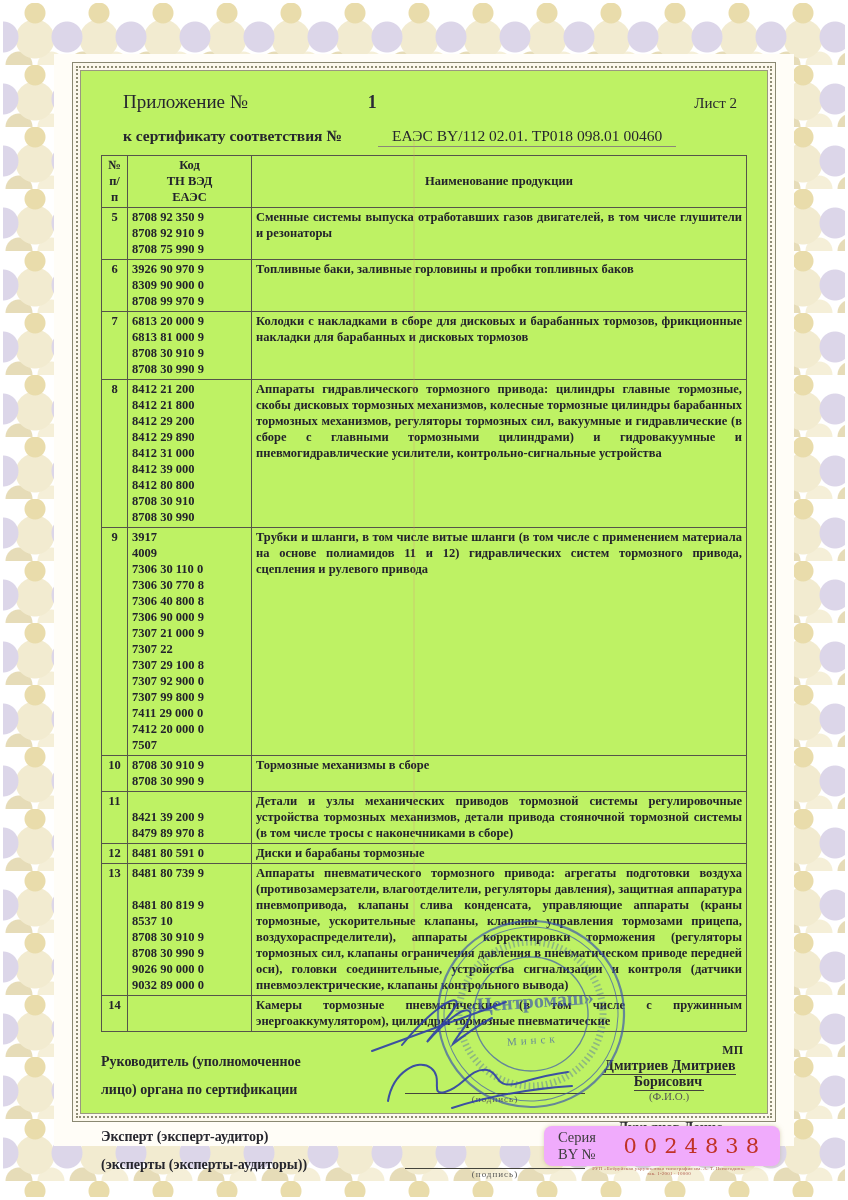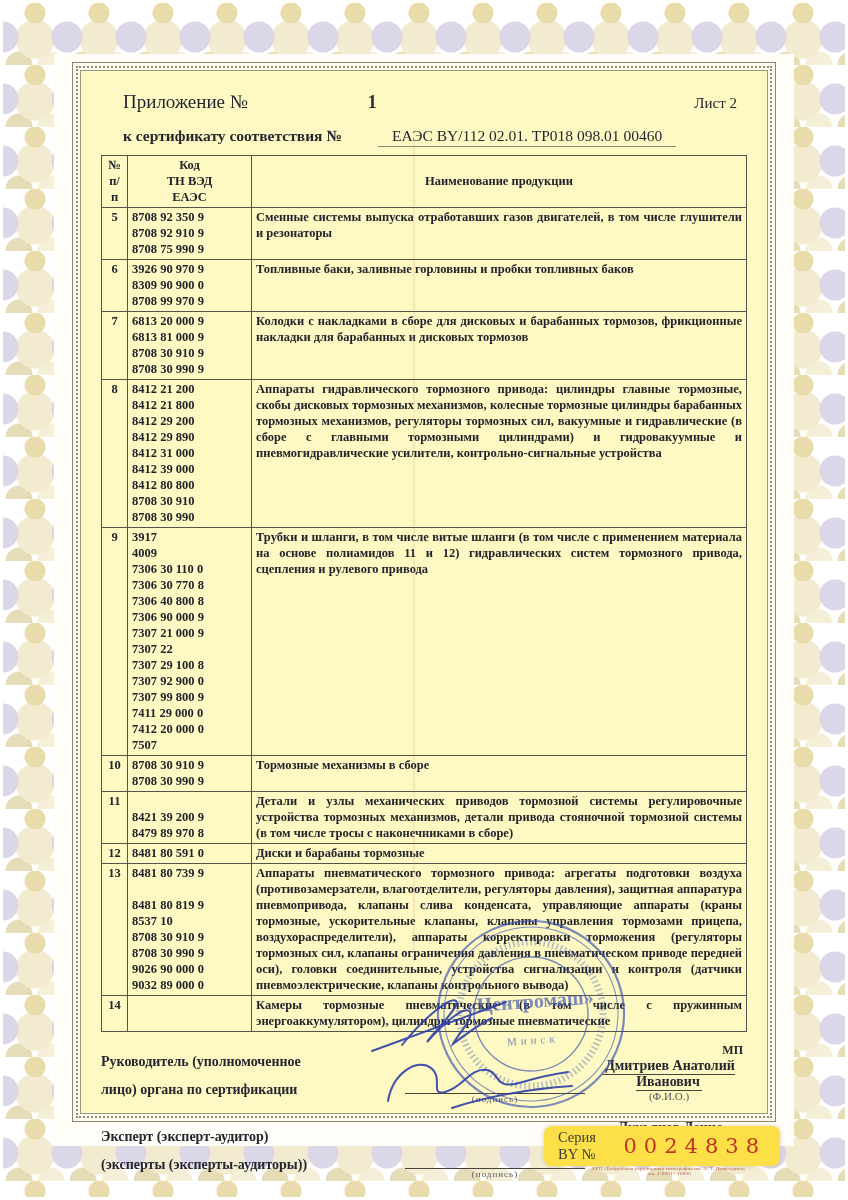--- a/index.html
+++ b/index.html
@@ -15,21 +15,21 @@
       radial-gradient(circle at 32px 36px, #f2ebd0 0 19px, rgba(242,235,208,0) 20px),
       radial-gradient(circle at 16px 62px, #e6dcb8 0 13px, rgba(230,220,184,0) 14px),
       radial-gradient(circle at 48px 62px, #f5efd8 0 13px, rgba(245,239,216,0) 14px);
     background-size:64px 62px;}
   .center-mask{position:absolute;inset:54px;background:#fffdf7;}
 
   
   .frame{position:absolute;left:72px;right:72px;top:62px;bottom:78px;
          border:1.5px solid #8a8872;background:#fcf8ec;padding:3px;box-sizing:border-box;}
   .frame-inner{border:2px dotted #8f8d76;height:100%;box-sizing:border-box;padding:2px;}
-  .content{border:1px solid #9a9880;background:#fef9c3;height:100%;box-sizing:border-box;
+  .content{border:1px solid #9a9880;background:#bef264;height:100%;box-sizing:border-box;
            position:relative;padding:16px 20px 0 20px;}
   .scanline{position:absolute;left:332px;top:70px;bottom:150px;width:2px;
             background:rgba(223,131,131,0.16);}
 
   
   .hdr-row1{display:flex;align-items:baseline;margin:4px 2px 0 22px;}
   .appendix-label{font-size:19px;}
   .appendix-number{font-size:18px;font-weight:bold;margin-left:120px;color:#2a2a36;}
   .sheet-label{margin-left:auto;font-size:15px;margin-right:8px;}
   .hdr-row2{display:flex;align-items:baseline;margin:14px 2px 8px 22px;}
@@ -60,21 +60,21 @@
   .seal-mark{font-size:12px;margin-right:4px;}
   .person-name{border-bottom:1px solid #44443c;padding:0 2px 1px 2px;}
   .name-caption{font-size:11px;font-weight:normal;color:#555;}
   .imprint{font-size:5px;font-weight:normal;color:#b05a4c;letter-spacing:.2px;margin-top:2px;}
 
   
   .overlay{position:absolute;left:0;top:0;width:848px;height:1200px;pointer-events:none;}
 
   
   .serial-strip{position:absolute;left:544px;top:1126px;width:236px;height:40px;
-    background:#fde047;border-radius:8px;display:flex;align-items:center;
+    background:#f0abfc;border-radius:8px;display:flex;align-items:center;
     padding:0 14px;box-sizing:border-box;gap:16px;box-shadow:0 0 4px rgba(180,170,120,.5);}
   .serial-label{font-size:14.5px;color:#3c3c3c;}
   .serial-number{font-size:21px;letter-spacing:7px;font-family:"DejaVu Serif",serif;}
 </style>
 </head>
 <body>
 
 <div class="guilloche"></div>
 <div class="center-mask"></div>
 
@@ -203,21 +203,21 @@
 
     <div class="footer">
       <div class="sig-row">
         <div class="role">Руководитель (уполномоченное
 лицо) органа по сертификации</div>
         <div class="sig-cell">
           <div class="sig-line"></div>
           <div class="sig-caption">(подпись)</div>
         </div>
         <div class="name-cell">
-          <span class="seal-mark">МП</span><span class="name-block"><span class="person-name">Дмитриев Анатолий Иванович</span>
+          <span class="seal-mark">МП</span><span class="name-block"><span class="person-name">Дмитриев Дмитриев Борисович</span>
             <div class="name-caption">(Ф.И.О.)</div>
           </span>
         </div>
       </div>
       <div class="sig-row">
         <div class="role">Эксперт (эксперт-аудитор)
 (эксперты (эксперты-аудиторы))</div>
         <div class="sig-cell">
           <div class="sig-line"></div>
           <div class="sig-caption">(подпись)</div>

